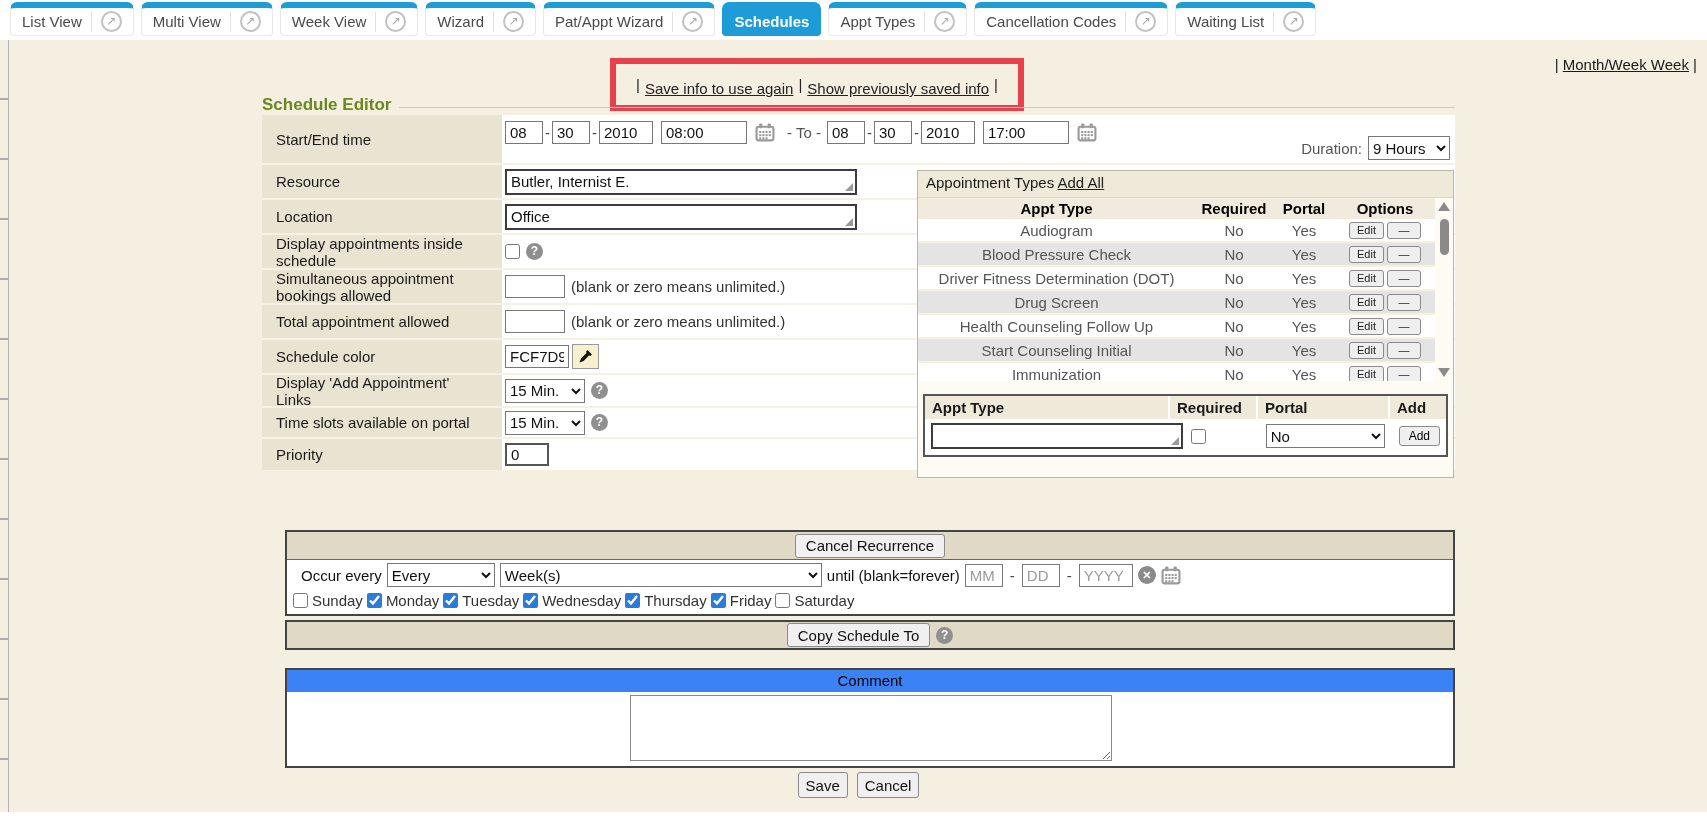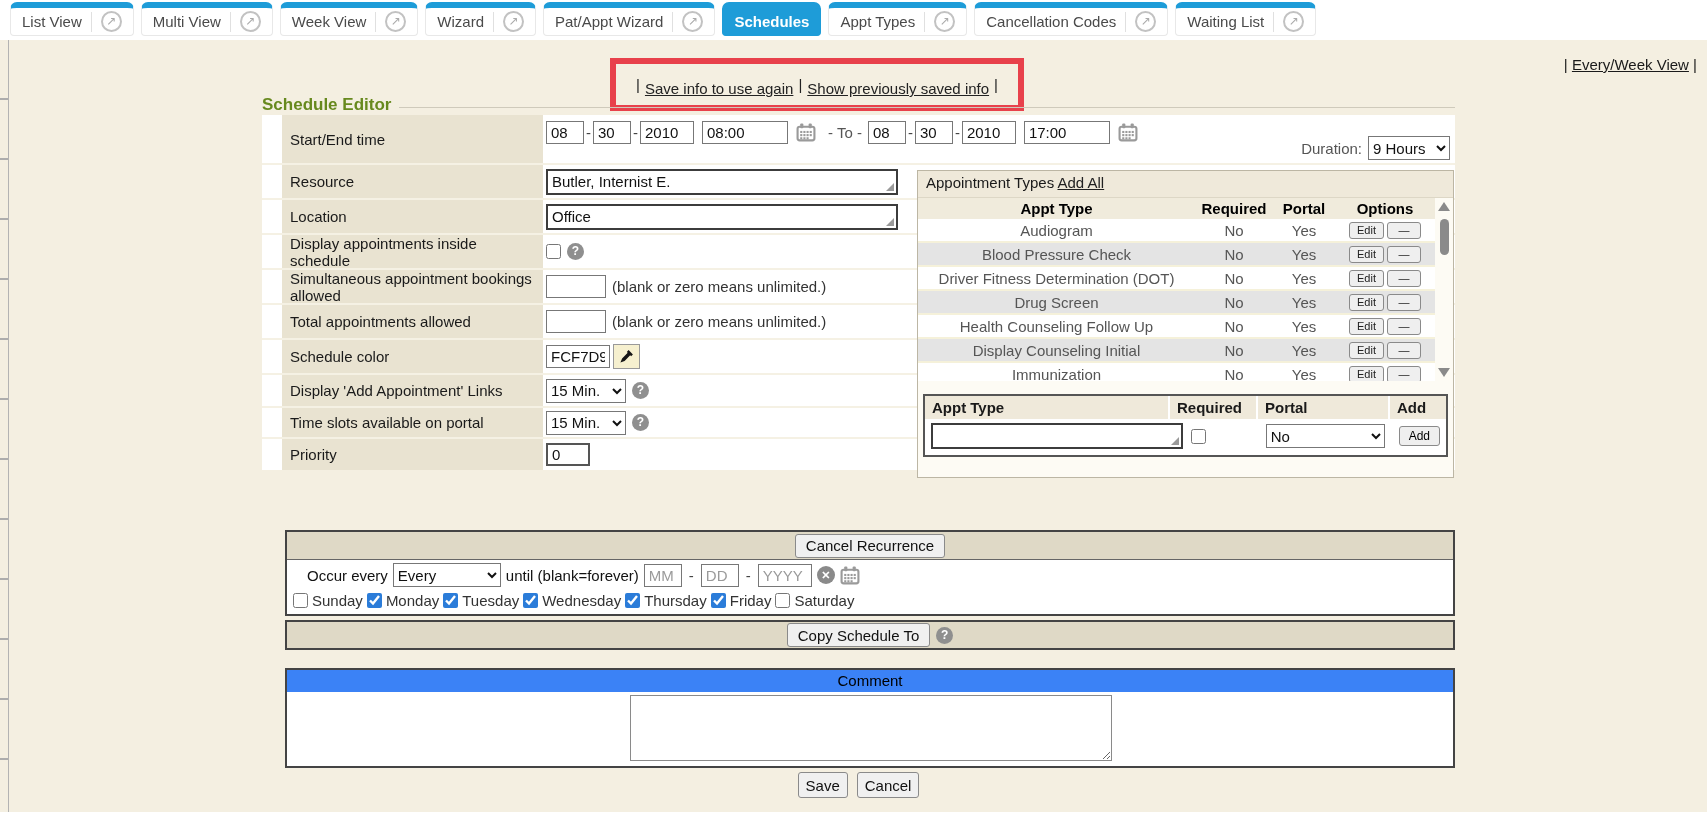--- a/index.html
+++ b/index.html
@@ -33,21 +33,21 @@
   .redbox a { color:#222; text-decoration:underline; cursor:pointer; white-space:nowrap;margin-top:8px; }
   .redbox span { color:#222; }
 
   .editor-title { position:absolute; left:262px; top:55px; width:1193px; display:flex; align-items:center; gap:8px; }
   .editor-title .t { color:#67891E; font-weight:bold; font-size:17px; white-space:nowrap; }
   .editor-title .rule { flex:1; height:1px; background:#cfcabb; margin-top:4px; }
 
   
   .form { position:absolute; left:262px; top:75px; width:1193px; background:#fff; }
   .frow { display:flex; border-bottom:2px solid #F5F1E4; }
-  .flabel { width:261px; background:#E9E3D1; padding:0 8px; display:flex; align-items:center; flex:none;margin-left:20px; }
+  .flabel { width:240px; background:#E9E3D1; padding:0 14px; display:flex; align-items:center; flex:none; }
   .ffield { flex:1; display:flex; align-items:center; padding-left:3px; position:relative; }
 
   input[type=text] { border:1px solid #777; height:23px; font-family:"Liberation Sans",sans-serif;
                      font-size:15px; padding:0 4px; background:#fff; color:#111; }
   input[type=text]::placeholder { color:#9a9a9a; }
   select { height:24px; font-family:"Liberation Sans",sans-serif; font-size:15px; border:1px solid #777;
            background:#fff; color:#111; }
   input[type=checkbox] { width:15px; height:15px; accent-color:#2b7cd9; }
 
   .w-mm { width:38px; } .w-yy { width:54px; } .w-time { width:86px; }
@@ -112,21 +112,21 @@
   .no-select { width:122px; margin-left:52px; }
   .add-btn { font-family:"Liberation Sans",sans-serif; font-size:12px; background:#efefef; border:1px solid #8a8a8a;
              border-radius:3px; height:20px; padding:0 9px; cursor:pointer; margin-left:6px; }
 
   
   .recurrence { position:absolute; left:285px; top:490px; width:1170px; background:#fff; border:2px solid #444; }
   .rec-headbar { height:28px; background:#DFD9C6; border-bottom:1px solid #666; display:flex;
                  align-items:center; justify-content:center; }
   .btn { font-family:"Liberation Sans",sans-serif; font-size:15px; color:#111; background:#f0f0f0;
          border:1px solid #8a8a8a; border-radius:3px; height:24px; padding:0 10px; cursor:pointer; }
-  .rec-row1 { display:flex; align-items:center; padding:3px 20px; gap:5px; }
+  .rec-row1 { display:flex; align-items:center; padding:3px 14px; gap:5px; }
   .rec-row1 .txt { white-space:nowrap; color:#111; }
   .every-select { width:108px; } .unit-select { width:322px; }
   .clear-icon { width:18px; height:18px; border-radius:50%; background:#8a8a8a; color:#fff; font-size:11px;
                 font-weight:bold; text-align:center; line-height:18px; display:inline-block; cursor:pointer; }
   .rec-row2 { display:flex; align-items:center; padding:2px 6px 5px 6px; gap:4px; }
   .day { display:flex; align-items:center; gap:4px; color:#333; }
 
   
   .copybar { position:absolute; left:285px; top:580px; width:1170px; height:30px; background:#DFD9C6;
              border:2px solid #444; display:flex; align-items:center; justify-content:center; gap:6px; }
@@ -189,21 +189,21 @@
         <span class="popout-icon">↗</span>
       </div>
     </div>
   </div>
 
   <div class="content">
     <div class="ruler"></div>
 
     <div class="monthweek">
       <span>|</span>
-      <a>Every/Week View</a>
+      <a>Month/Week Week</a>
       <span>|</span>
     </div>
 
     <div class="redbox">
       <span>|</span>
       <a>Save info to use again</a>
       <span>|</span>
       <a>Show previously saved info</a>
       <span>|</span>
     </div>
@@ -310,21 +310,21 @@
 
       <div class="frow" style="height:35px;">
         <div class="flabel">Simultaneous appointment bookings allowed</div>
         <div class="ffield">
           <input type="text" class="w-small" style="">
           <span class="hint">(blank or zero means unlimited.)</span>
         </div>
       </div>
 
       <div class="frow" style="height:35px;">
-        <div class="flabel">Total appointments allowed</div>
+        <div class="flabel">Total appointment allowed</div>
         <div class="ffield">
           <input type="text" class="w-small" style="">
           <span class="hint">(blank or zero means unlimited.)</span>
         </div>
       </div>
 
       <div class="frow" style="height:35px;">
         <div class="flabel">Schedule color</div>
         <div class="ffield">
           <input type="text" class="w-color" value="FCF7D9" style="">
@@ -416,21 +416,21 @@
               <div class="atrow">
                 <div class="c-name">Health Counseling Follow Up</div>
                 <div class="c-req">No</div>
                 <div class="c-por">Yes</div>
                 <div class="c-opt">
                   <button class="mini">Edit</button>
                   <button class="mini dash">—</button>
                 </div>
               </div>
               <div class="atrow alt">
-                <div class="c-name">Display Counseling Initial</div>
+                <div class="c-name">Start Counseling Initial</div>
                 <div class="c-req">No</div>
                 <div class="c-por">Yes</div>
                 <div class="c-opt">
                   <button class="mini">Edit</button>
                   <button class="mini dash">—</button>
                 </div>
               </div>
               <div class="atrow">
                 <div class="c-name">Immunization</div>
                 <div class="c-req">No</div>
@@ -471,20 +471,23 @@
     </div>
 
     <div class="recurrence">
       <div class="rec-headbar">
         <button class="btn">Cancel Recurrence</button>
       </div>
       <div class="rec-row1">
         <span class="txt">Occur every</span>
         <select class="every-select">
           <option>Every</option>
+        </select>
+        <select class="unit-select">
+          <option>Week(s)</option>
         </select>
         <span class="txt">until (blank=forever)</span>
         <input type="text" class="w-mm" placeholder="MM" style="">
         <span class="sep">-</span>
         <input type="text" class="w-mm" placeholder="DD" style="">
         <span class="sep">-</span>
         <input type="text" class="w-yy" placeholder="YYYY" style="">
         <span class="clear-icon">✕</span>
         <span class="cal-icon" style="margin:0;">
           <svg width="20" height="19" viewBox="0 0 19 18">

